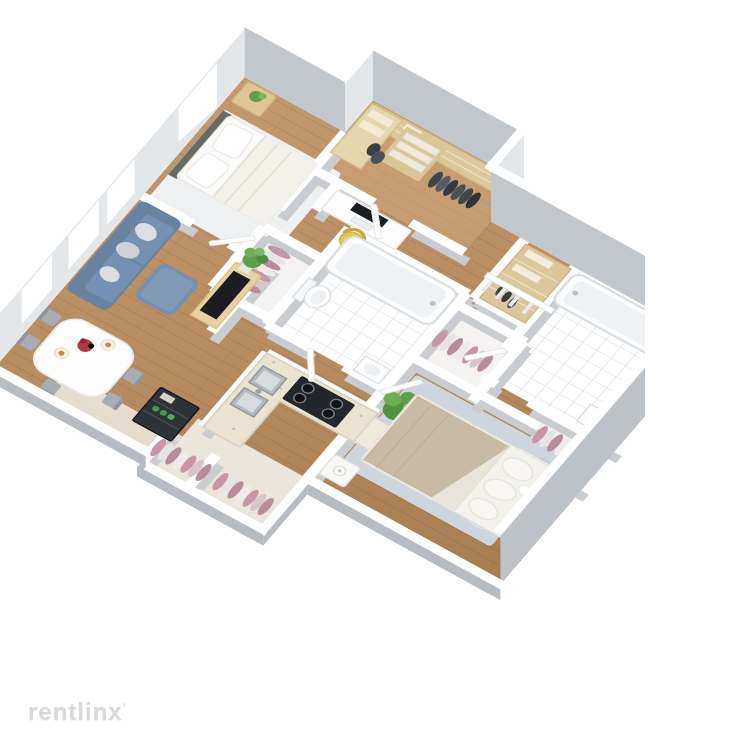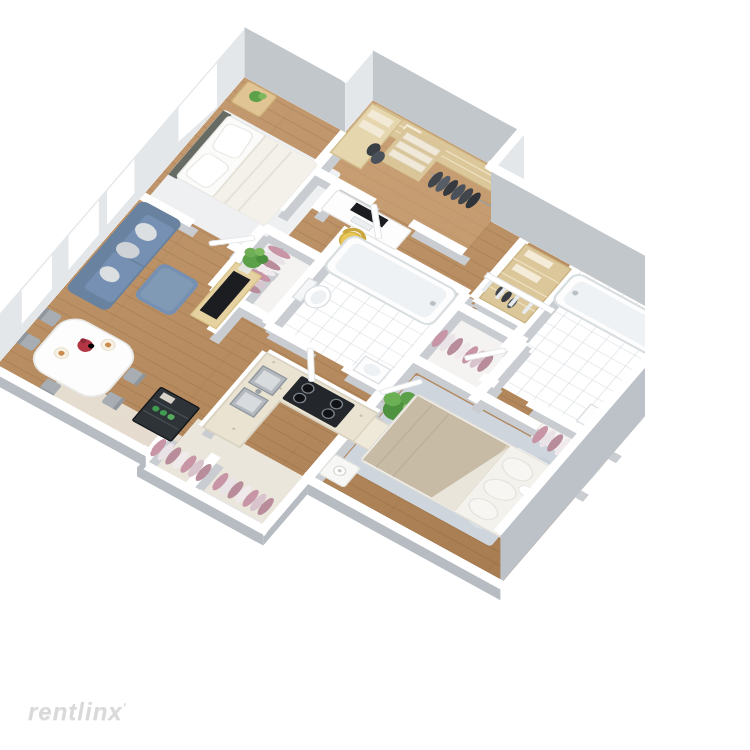--- a/index.html
+++ b/index.html
@@ -1,17 +1,17 @@
 <!DOCTYPE html>
 <html style="--bg: #ffffff; --wall-top: #ffffff; --wall-face-n: #c2c7cc; --wall-face-e: #bcc2c8; --wall-face-w: #e4e7ea; --wall-face-near: #b6bcc2; --wall-int-under: #c9cdd1; --floor-wood-light: #c59b72; --floor-wood-dark: #a5794e; --floor-closet: #cfa87c; --tile-grout: #ccd2d7; --rug-white: #eef0f1; --rug-master: #ced5dd; --sofa: #7590b2; --sofa-dark: #68829f; --pillow-gray: #d8dbde; --wood-furniture: #e6d2a0; --shelf-wood: #dcc79b; --tv-black: #1b1d21; --plant-green: #5da04a; --plant-green-light: #7cb85e; --chair-yellow: #e8c658; --table-white: #fdfdfd; --chair-gray: #a7adb3; --flower-red: #b23644; --counter: #eae3d2; --stove-black: #23262a; --steel: #b3b9bf; --bed-white: #fbfbf9; --headboard: #666b64; --blanket-tan: #c7bba6; --clothes-mauve: #c795a5; --clothes-mauve-light: #e9e2e6; --clothes-dark: #41464d; --cabinet-dark: #2e3338; --bottle-green: #3f9b4f; --watermark: #d9d9d9;"><head>
 <meta charset="utf-8">
 <style>
   html,body{margin:0;padding:0;background:#fff;}
   #stage{position:relative;width:645px;height:750px;background:var(--bg,#ffffff);overflow:hidden;
-         font-family:"Liberation Sans", sans-serif;font-style:italic;}
+         font-family:"Liberation Sans", sans-serif;}
   svg{position:absolute;left:0;top:0;}
   
   .wall-int-under{stroke:var(--wall-int-under,#c9cdd1);stroke-width:11;fill:none;stroke-linecap:butt;}
   .wall-int-top{stroke:var(--wall-top,#ffffff);stroke-width:11;fill:none;stroke-linecap:butt;}
   .face-n{fill:var(--wall-face-n,#c2c7cc);}
   .face-e{fill:var(--wall-face-e,#bcc2c8);}
   .face-w{fill:var(--wall-face-w,#e4e7ea);}
   .face-near{fill:var(--wall-face-near,#b6bcc2);}
   .band{stroke:var(--wall-top,#ffffff);stroke-width:9;stroke-linecap:square;fill:none;}
   .window{fill:#ffffff;}

